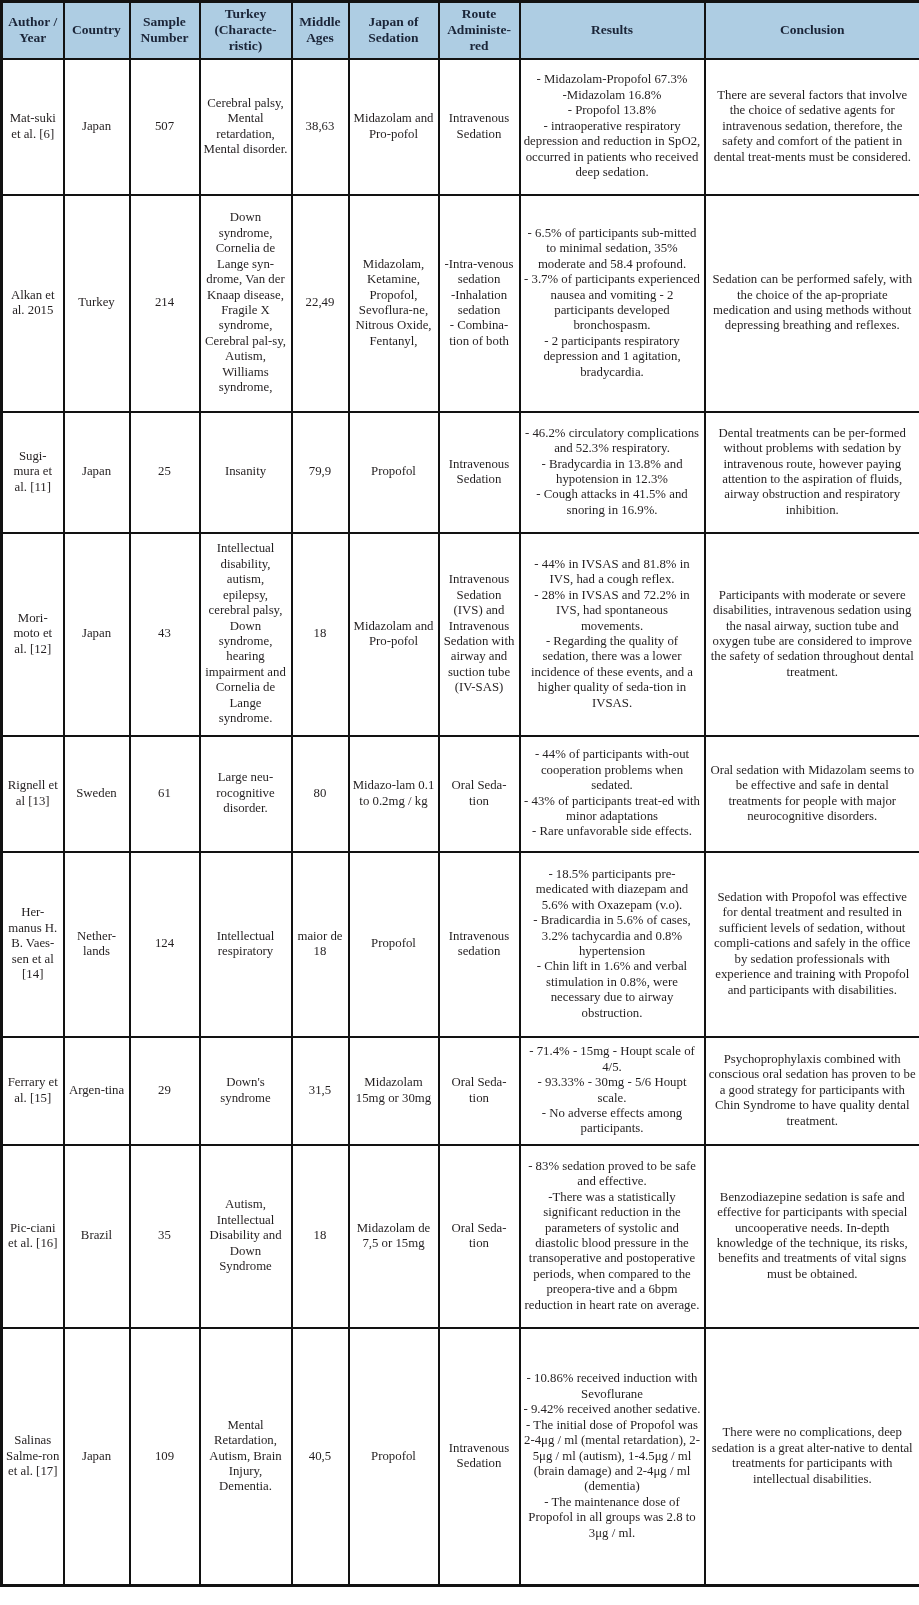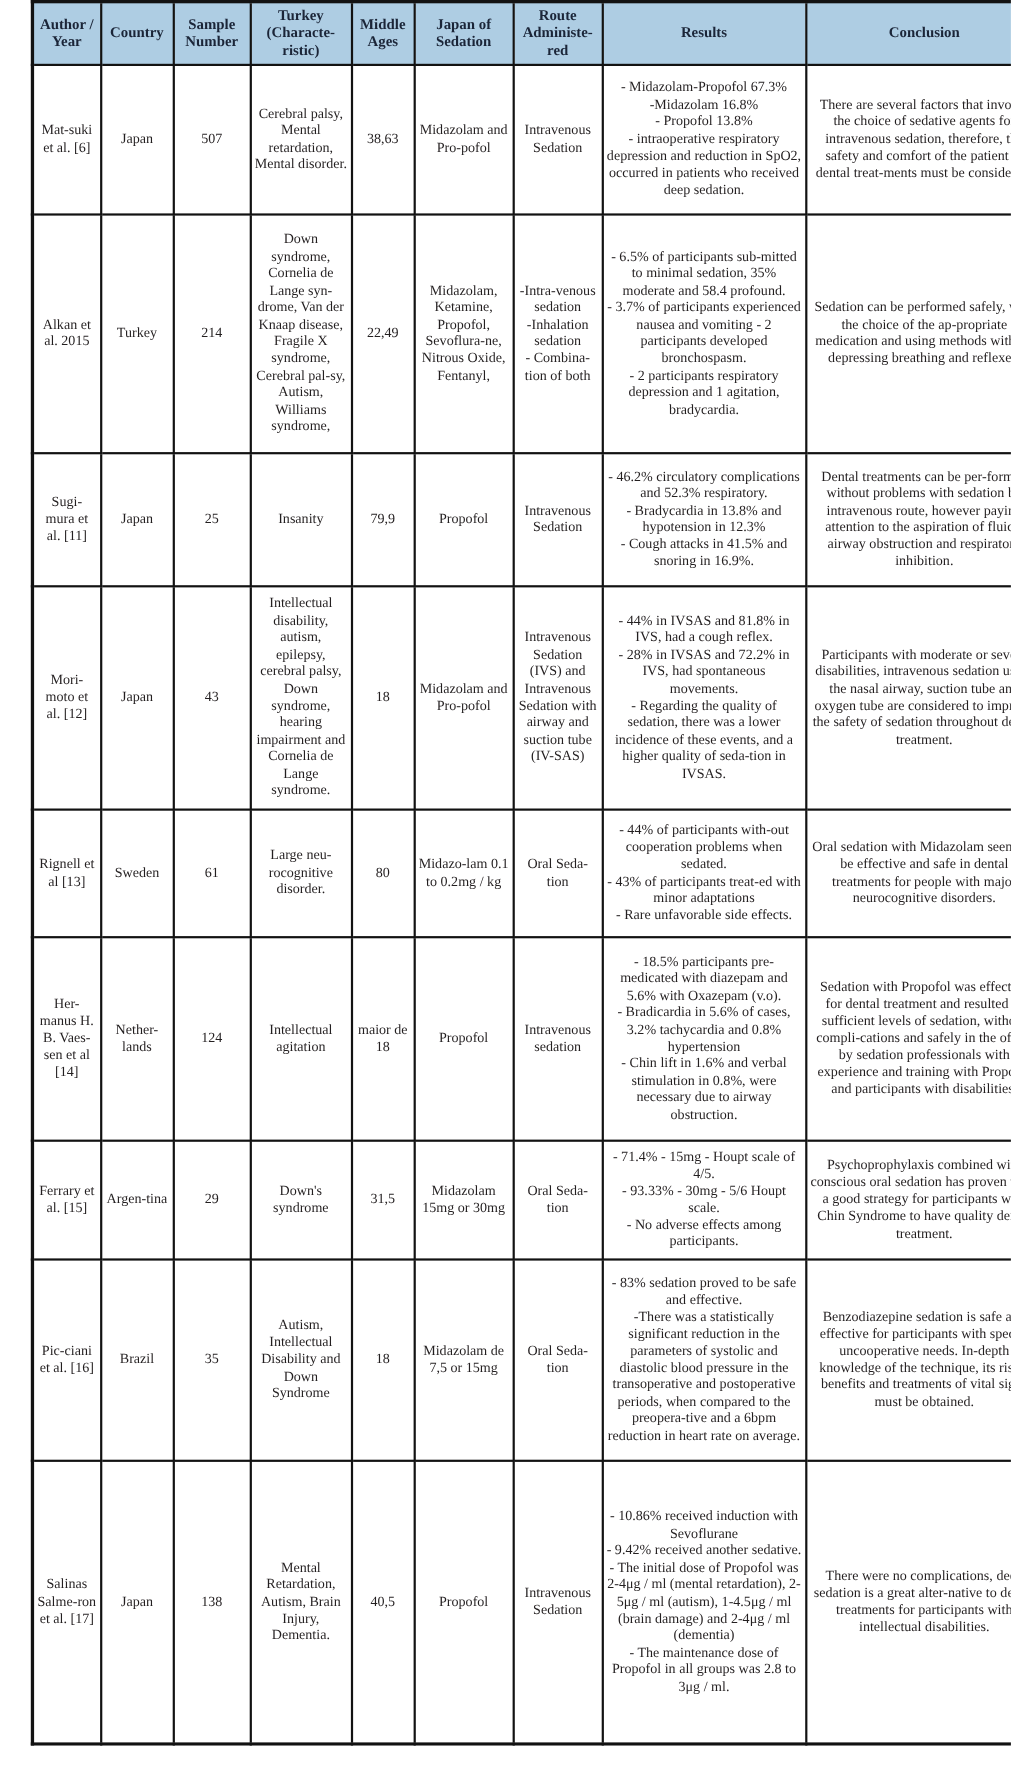--- a/index.html
+++ b/index.html
@@ -2,21 +2,20 @@
 <html><head>
 <meta charset="utf-8">
 <style>
   html, body {
     margin: 0;
     padding: 0;
     background: #ffffff;
   }
   .table-wrap {
     width: 807px;
-    padding-left: 28px;
   }
   table {
     width: 919px;
     table-layout: fixed;
     border-collapse: collapse;
     border: 3px solid #121212;
     font-family: "Liberation Serif", "DejaVu Serif", serif;
     color: #231f20;
   }
   th, td {
@@ -145,21 +144,21 @@
           <td>Oral Seda-tion</td>
           <td>- 44% of participants with-out cooperation problems when sedated.
 - 43% of participants treat-ed with minor adaptations
 - Rare unfavorable side effects.</td>
           <td>Oral sedation with Midazolam seems to be effective and safe in dental treatments for people with major neurocognitive disorders.</td>
         </tr>
         <tr>
           <td>Her-manus H. B. Vaes-sen et al [14]</td>
           <td>Nether-lands</td>
           <td>124</td>
-          <td>Intellectual agitation</td>
+          <td>Intellectual respiratory</td>
           <td>maior de 18</td>
           <td>Propofol</td>
           <td>Intravenous sedation</td>
           <td>- 18.5% participants pre-medicated with diazepam and 5.6% with Oxazepam (v.o).
 - Bradicardia in 5.6% of cases, 3.2% tachycardia and 0.8% hypertension
 - Chin lift in 1.6% and verbal stimulation in 0.8%, were necessary due to airway obstruction.</td>
           <td>Sedation with Propofol was effective for dental treatment and resulted in sufficient levels of sedation, without compli-cations and safely in the office by sedation professionals with experience and training with Propofol and participants with disabilities.</td>
         </tr>
         <tr>
           <td>Ferrary et al. [15]</td>
@@ -182,21 +181,21 @@
           <td>18</td>
           <td>Midazolam de 7,5 or 15mg</td>
           <td>Oral Seda-tion</td>
           <td>- 83% sedation proved to be safe and effective.
 -There was a statistically significant reduction in the parameters of systolic and diastolic blood pressure in the transoperative and postoperative periods, when compared to the preopera-tive and a 6bpm reduction in heart rate on average.</td>
           <td>Benzodiazepine sedation is safe and effective for participants with special uncooperative needs. In-depth knowledge of the technique, its risks, benefits and treatments of vital signs must be obtained.</td>
         </tr>
         <tr>
           <td>Salinas Salme-ron et al. [17]</td>
           <td>Japan</td>
-          <td>138</td>
+          <td>109</td>
           <td>Mental Retardation, Autism, Brain Injury, Dementia.</td>
           <td>40,5</td>
           <td>Propofol</td>
           <td>Intravenous Sedation</td>
           <td>- 10.86% received induction with Sevoflurane
 - 9.42% received another sedative.
 - The initial dose of Propofol was 2-4μg / ml (mental retardation), 2-5μg / ml (autism), 1-4.5μg / ml (brain damage) and 2-4μg / ml (dementia)
 - The maintenance dose of Propofol in all groups was 2.8 to 3μg / ml.</td>
           <td>There were no complications, deep sedation is a great alter-native to dental treatments for participants with intellectual disabilities.</td>
         </tr>

